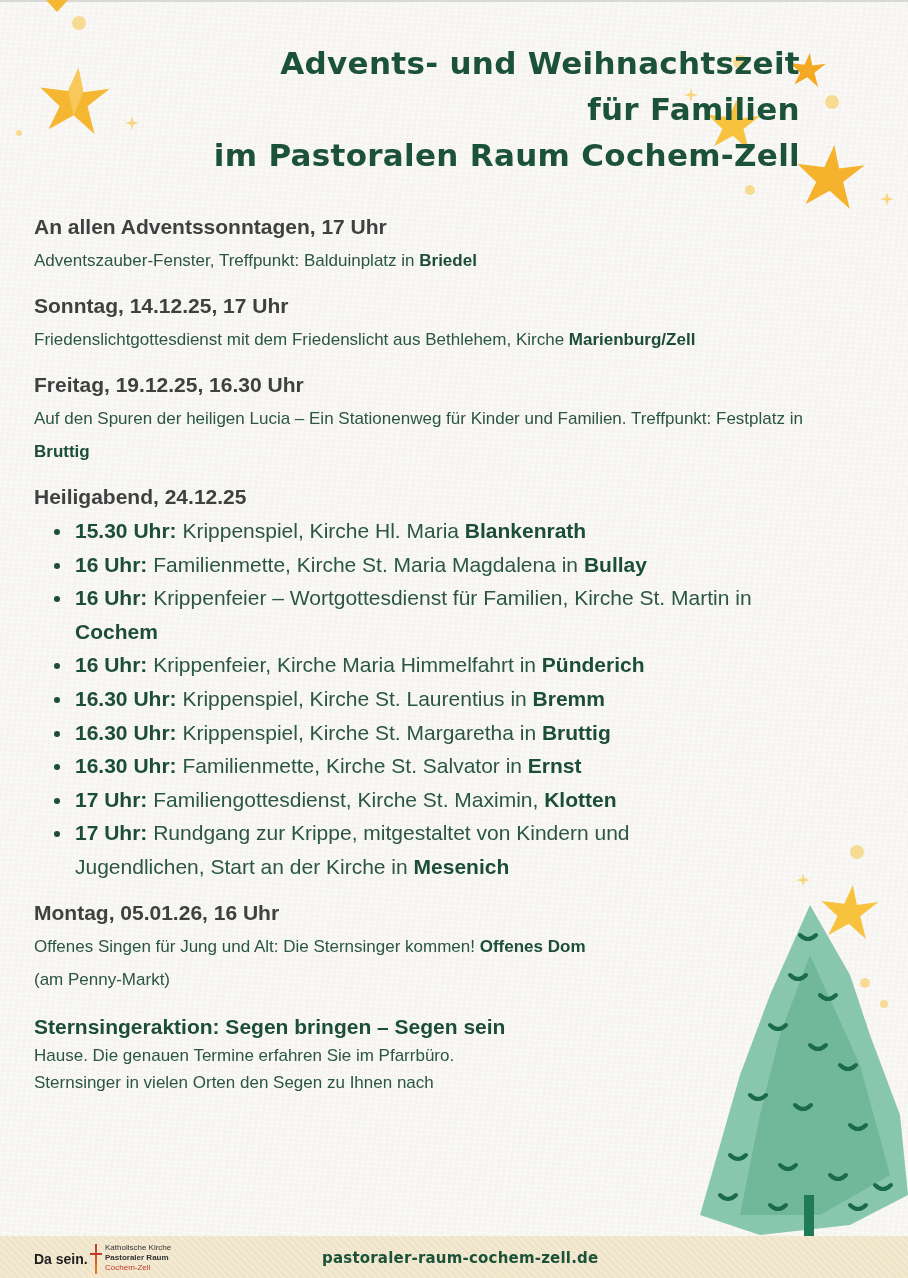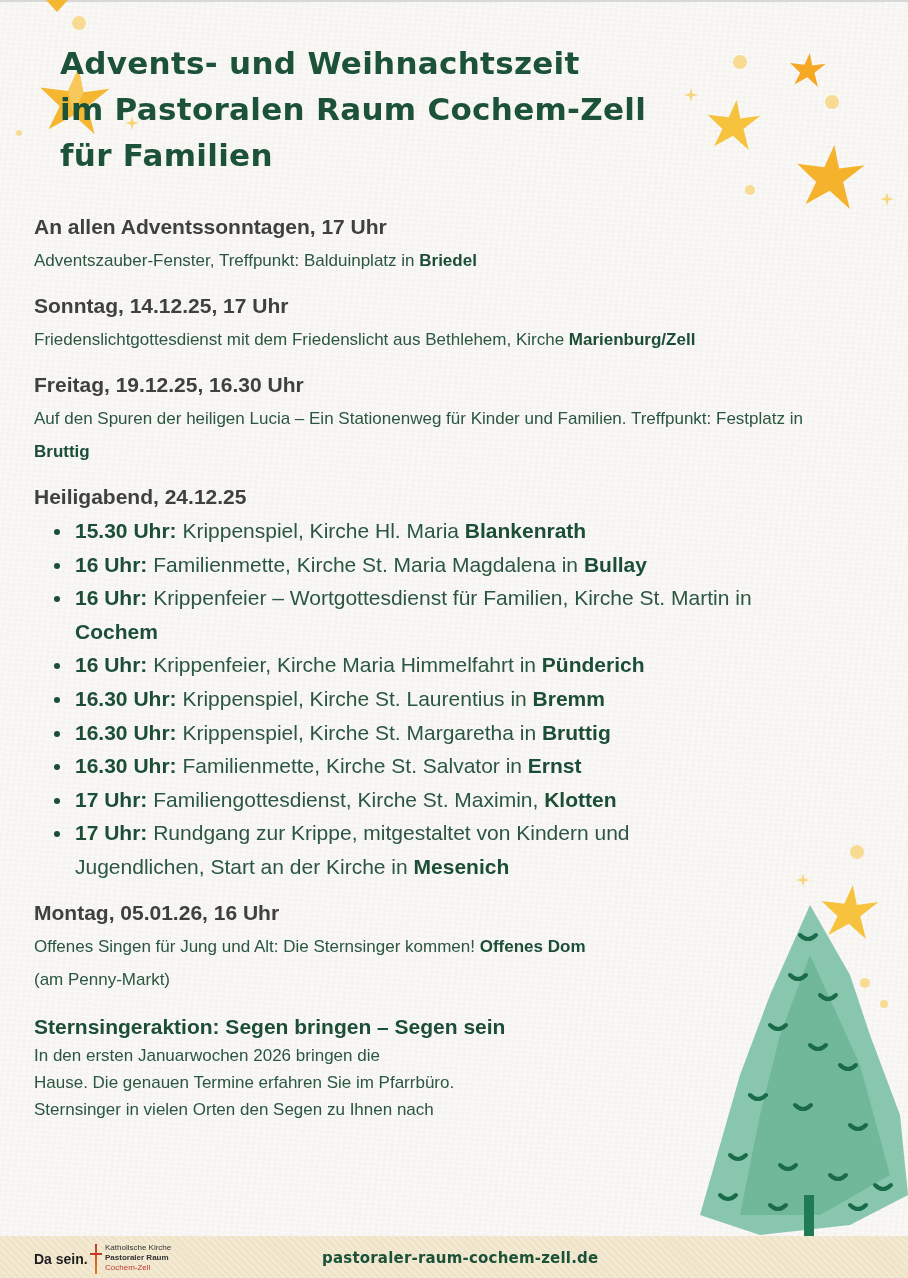--- a/index.html
+++ b/index.html
@@ -8,21 +8,21 @@
     background: #f7f6f2;
     background-image:
       repeating-linear-gradient(97deg, rgba(0,0,0,0.012) 0px, rgba(0,0,0,0.012) 2px, transparent 2px, transparent 6px),
       repeating-linear-gradient(3deg, rgba(255,255,255,0.5) 0px, rgba(255,255,255,0.5) 1px, transparent 1px, transparent 5px);
     font-family: "Liberation Sans", "DejaVu Sans", sans-serif;
     color: #1e4d3a;
   }
   .topline { position: absolute; left: 0; top: 0; width: 908px; height: 2px; background: #d8d8d8; }
   .title {
     position: absolute; left: 60px; top: 40px; width: 740px;
-    text-align: left;
+    text-align: right;
     font-family: "DejaVu Sans", sans-serif;
     font-weight: bold; color: #1b5238;
     font-size: 31px; line-height: 46px; letter-spacing: 0.3px;
   }
   .title div { white-space: nowrap; }
   .content { position: absolute; left: 34px; top: 210px; width: 800px; }
   .section { margin-bottom: 12px; }
   .sec-head { font-weight: bold; font-size: 21px; line-height: 34px; color: #404040; }
   .sec-body { font-size: 17px; line-height: 33px; color: #2b5642; }
   .sec-body b, .item b { color: #1b4d37; }
@@ -113,22 +113,22 @@
       <path d="M130 280 q8 8 16 0"></path>
       <path d="M175 290 q8 8 16 0"></path>
     <path d="M20 300 q8 8 16 0"></path>
       <path d="M70 310 q8 8 16 0"></path>
       <path d="M150 310 q8 8 16 0"></path>
   </g>
 </svg>
 
 <div class="title">
   <div>Advents- und Weihnachtszeit</div>
+  <div>für Familien</div>
   <div>im Pastoralen Raum Cochem-Zell</div>
-  <div>für Familien</div>
 </div>
 
 <div class="content">
   <div class="section">
     <div class="sec-head">An allen Adventssonntagen, 17 Uhr</div>
     <div class="sec-body"><span>Adventszauber-Fenster, Treffpunkt: Balduinplatz in </span><b>Briedel</b></div>
   </div>
   <div class="section">
     <div class="sec-head">Sonntag, 14.12.25, 17 Uhr</div>
     <div class="sec-body"><span>Friedenslichtgottesdienst mit dem Friedenslicht aus Bethlehem, Kirche </span><b>Marienburg/Zell</b></div>
@@ -150,21 +150,20 @@
       <li class="item"><b>17 Uhr:</b><span> Familiengottesdienst, Kirche St. Maximin, </span><b>Klotten</b></li>
       <li class="item" style="width:680px"><b>17 Uhr:</b><span> Rundgang zur Krippe, mitgestaltet von Kindern und Jugendlichen, Start an der Kirche in </span><b>Mesenich</b></li>
     </ul>
   </div>
   <div class="section">
     <div class="sec-head">Montag, 05.01.26, 16 Uhr</div>
     <div class="sec-body" style="width:560px"><span>Offenes Singen für Jung und Alt: Die Sternsinger kommen! </span><b>Offenes Dom</b><span> (am Penny-Markt)</span></div>
   </div>
   <div class="section">
     <div class="stern-head">Sternsingeraktion: Segen bringen – Segen sein</div>
-    <div class="stern-body">In den ersten Januarwochen 2026 bringen die</div>
     <div class="stern-body">Hause. Die genauen Termine erfahren Sie im Pfarrbüro.</div>
     <div class="stern-body">Sternsinger in vielen Orten den Segen zu Ihnen nach</div>
   </div>
 </div>
 
 <div class="footer"></div>
 <div class="dasein">Da sein.</div>
 <div class="cross">
     <div class="v"></div>
     <div class="h"></div>

